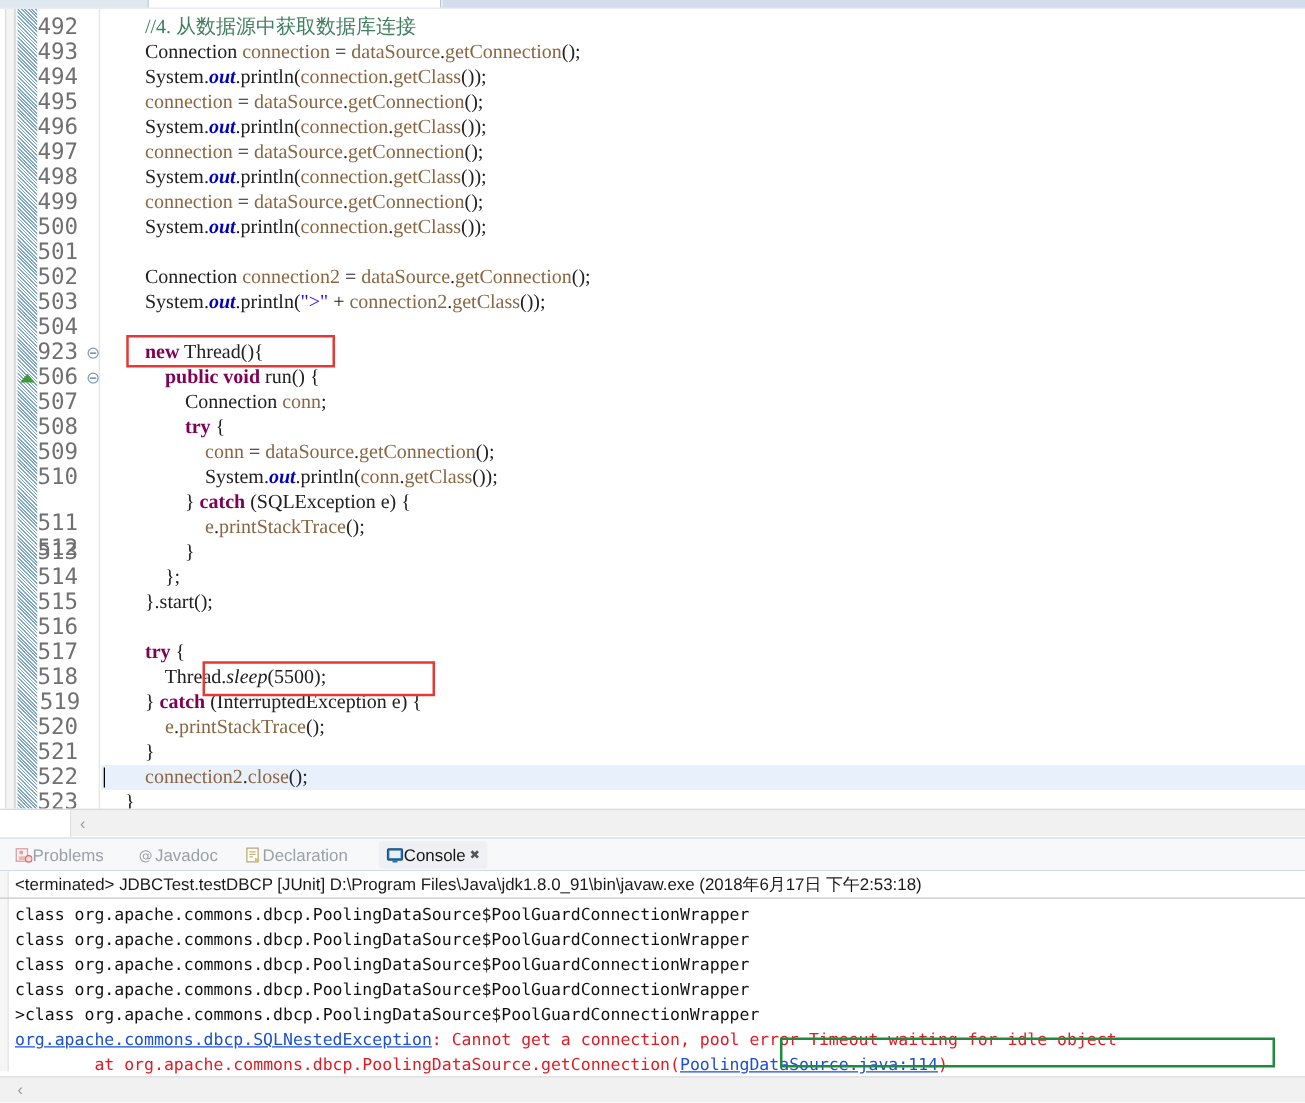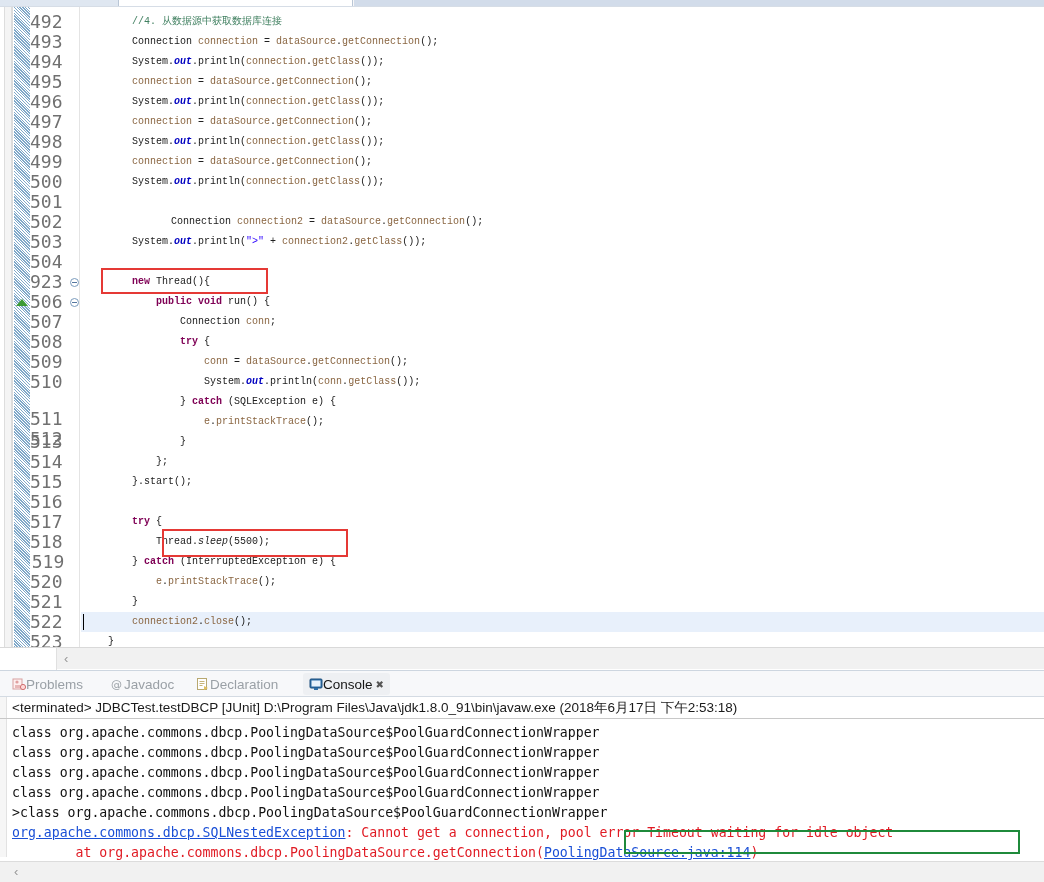--- a/index.html
+++ b/index.html
@@ -82,22 +82,22 @@
     font-size: 18px;
     color: #707070;
     line-height: 20px;
     height: 20px;
     white-space: nowrap;
   }
 
   .codeline {
     position: absolute; left: 0; right: 0; height: 20px;
     line-height: 20px;
-    font-family: Liberation Mono, monospace;
-    font-size: 10px;
+    font-family: Liberation Serif, serif;
+    font-size: 16px;
     color: #202020;
     white-space: pre;
   }
   .code-inner { padding-left: 3px; display: block; }
 
   .hl-row {
     position: absolute; left: 0; right: 0; height: 20px;
     background: #e8f0fb;
   }
 
@@ -277,21 +277,21 @@
         <div class="codeline" style="top: 5px;"><span class="code-inner"><span class="plain">        </span><span class="cmt">//4. 从数据源中获取数据库连接</span></span></div>
         <div class="codeline" style="top: 25px;"><span class="code-inner"><span class="plain">        </span><span class="type">Connection</span><span class="plain"> </span><span class="var">connection</span><span class="plain"> = </span><span class="var">dataSource</span><span class="plain">.</span><span class="var">getConnection</span><span class="plain">();</span></span></div>
         <div class="codeline" style="top: 45px;"><span class="code-inner"><span class="plain">        </span><span class="type">System</span><span class="plain">.</span><span class="fld">out</span><span class="plain">.println(</span><span class="var">connection</span><span class="plain">.</span><span class="var">getClass</span><span class="plain">());</span></span></div>
         <div class="codeline" style="top: 65px;"><span class="code-inner"><span class="plain">        </span><span class="var">connection</span><span class="plain"> = </span><span class="var">dataSource</span><span class="plain">.</span><span class="var">getConnection</span><span class="plain">();</span></span></div>
         <div class="codeline" style="top: 85px;"><span class="code-inner"><span class="plain">        </span><span class="type">System</span><span class="plain">.</span><span class="fld">out</span><span class="plain">.println(</span><span class="var">connection</span><span class="plain">.</span><span class="var">getClass</span><span class="plain">());</span></span></div>
         <div class="codeline" style="top: 105px;"><span class="code-inner"><span class="plain">        </span><span class="var">connection</span><span class="plain"> = </span><span class="var">dataSource</span><span class="plain">.</span><span class="var">getConnection</span><span class="plain">();</span></span></div>
         <div class="codeline" style="top: 125px;"><span class="code-inner"><span class="plain">        </span><span class="type">System</span><span class="plain">.</span><span class="fld">out</span><span class="plain">.println(</span><span class="var">connection</span><span class="plain">.</span><span class="var">getClass</span><span class="plain">());</span></span></div>
         <div class="codeline" style="top: 145px;"><span class="code-inner"><span class="plain">        </span><span class="var">connection</span><span class="plain"> = </span><span class="var">dataSource</span><span class="plain">.</span><span class="var">getConnection</span><span class="plain">();</span></span></div>
         <div class="codeline" style="top: 165px;"><span class="code-inner"><span class="plain">        </span><span class="type">System</span><span class="plain">.</span><span class="fld">out</span><span class="plain">.println(</span><span class="var">connection</span><span class="plain">.</span><span class="var">getClass</span><span class="plain">());</span></span></div>
         <div class="codeline" style="top: 185px;"><span class="code-inner"><span class="plain"></span></span></div>
-        <div class="codeline" style="top: 205px; margin-left: 39px;"><span class="code-inner"><span class="plain">        </span><span class="type">Connection</span><span class="plain"> </span><span class="var">connection2</span><span class="plain"> = </span><span class="var">dataSource</span><span class="plain">.</span><span class="var">getConnection</span><span class="plain">();</span></span></div>
+        <div class="codeline" style="top: 205px;"><span class="code-inner"><span class="plain">        </span><span class="type">Connection</span><span class="plain"> </span><span class="var">connection2</span><span class="plain"> = </span><span class="var">dataSource</span><span class="plain">.</span><span class="var">getConnection</span><span class="plain">();</span></span></div>
         <div class="codeline" style="top: 225px;"><span class="code-inner"><span class="plain">        </span><span class="type">System</span><span class="plain">.</span><span class="fld">out</span><span class="plain">.println(</span><span class="str">"&gt;"</span><span class="plain"> + </span><span class="var">connection2</span><span class="plain">.</span><span class="var">getClass</span><span class="plain">());</span></span></div>
         <div class="codeline" style="top: 245px;"><span class="code-inner"><span class="plain"></span></span></div>
         <div class="codeline" style="top: 265px;"><span class="code-inner"><span class="plain">        </span><span class="kw">new</span><span class="plain"> Thread(){</span></span></div>
         <div class="codeline" style="top: 285px;"><span class="code-inner"><span class="plain">            </span><span class="kw">public void</span><span class="plain"> run() {</span></span></div>
         <div class="codeline" style="top: 305px;"><span class="code-inner"><span class="plain">                </span><span class="type">Connection</span><span class="plain"> </span><span class="var">conn</span><span class="plain">;</span></span></div>
         <div class="codeline" style="top: 325px;"><span class="code-inner"><span class="plain">                </span><span class="kw">try</span><span class="plain"> {</span></span></div>
         <div class="codeline" style="top: 345px;"><span class="code-inner"><span class="plain">                    </span><span class="var">conn</span><span class="plain"> = </span><span class="var">dataSource</span><span class="plain">.</span><span class="var">getConnection</span><span class="plain">();</span></span></div>
         <div class="codeline" style="top: 365px;"><span class="code-inner"><span class="plain">                    </span><span class="type">System</span><span class="plain">.</span><span class="fld">out</span><span class="plain">.println(</span><span class="var">conn</span><span class="plain">.</span><span class="var">getClass</span><span class="plain">());</span></span></div>
         <div class="codeline" style="top: 385px;"><span class="code-inner"><span class="plain">                </span><span class="plain">} </span><span class="kw">catch</span><span class="plain"> (SQLException e) {</span></span></div>
         <div class="codeline" style="top: 405px;"><span class="code-inner"><span class="plain">                    </span><span class="var">e</span><span class="plain">.</span><span class="var">printStackTrace</span><span class="plain">();</span></span></div>

